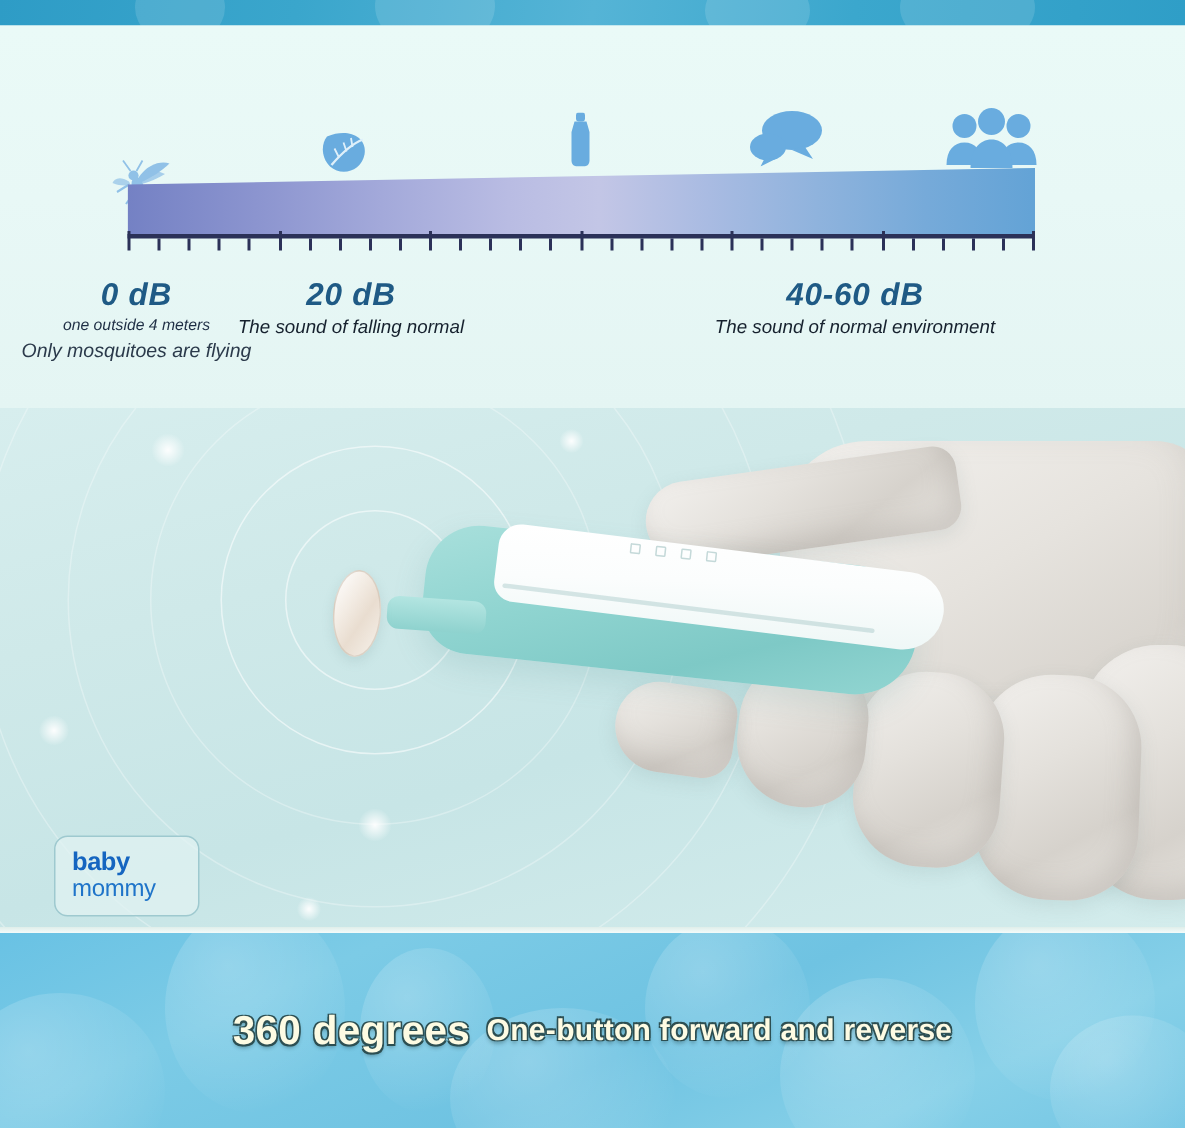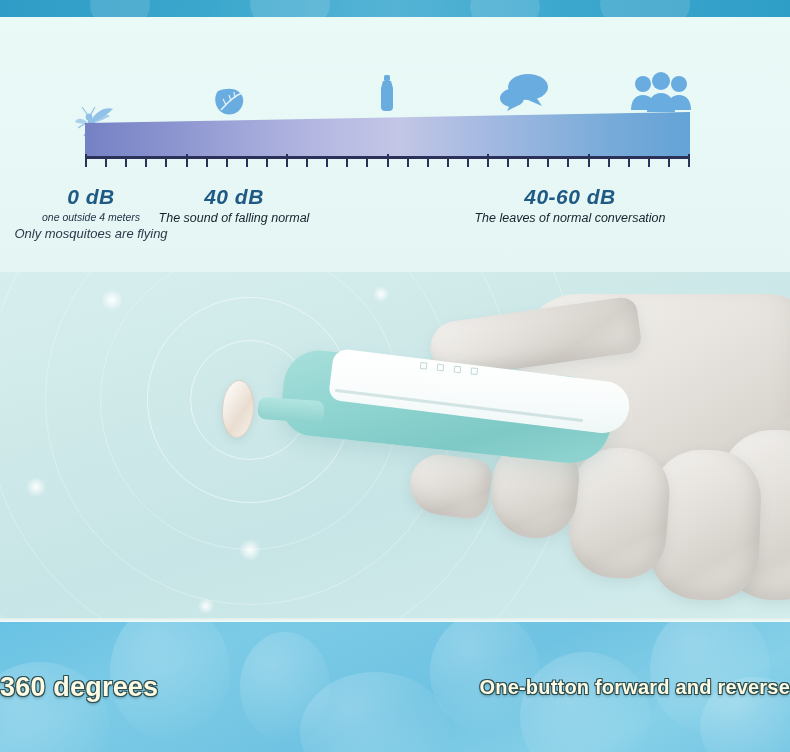--- a/index.html
+++ b/index.html
@@ -231,21 +231,21 @@
     position:absolute; left:0; top:622px; width:790px; height:130px;
     background:linear-gradient(155deg,#69c2e4 0%,#7ccbe6 25%,#6fc3e2 55%,#86d0e8 80%,#74c6e4 100%);
     overflow:hidden;
   }
   .banner .bub {
     position:absolute; border-radius:50%;
     background:radial-gradient(circle at 35% 30%, rgba(255,255,255,.22), rgba(255,255,255,.05) 65%, rgba(255,255,255,0) 80%);
   }
   .banner-text {
     position:absolute; left:0; top:0; width:790px; height:130px;
-    display:flex; align-items:center; justify-content:space-between; gap:11px;
+    display:flex; align-items:center; justify-content:center; gap:11px;
     white-space:nowrap;
   }
   .bt-main {
     font-size:27px; font-weight:700; color:#fdfbe3;
     letter-spacing:.2px;
     text-shadow:
       -1px -1px 0 #2d4f52, 1px -1px 0 #2d4f52,
       -1px 1px 0 #2d4f52, 1px 1px 0 #2d4f52,
       0 2px 3px rgba(20,50,55,.45);
   }
@@ -363,29 +363,29 @@
         </div>
     </div>
 
     <div class="db-label" style="left:10px;top:168px;width:162px;">
       <div class="db-val">0 dB</div>
       <div class="db-desc">one outside 4 meters</div>
       <div class="db-sub">Only mosquitoes are flying</div>
     </div>
 
     <div class="db-label" style="left:148px;top:168px;width:172px;">
-      <div class="db-val">40 dB</div>
+      <div class="db-val">20 dB</div>
       <div class="db-desc strong">The sound of falling normal</div>
       <div class="db-sub"></div>
     </div>
 
 
     <div class="db-label" style="left:462px;top:168px;width:216px;">
       <div class="db-val">40-60 dB</div>
-      <div class="db-desc strong">The leaves of normal conversation</div>
+      <div class="db-desc strong">The sound of normal environment</div>
       <div class="db-sub"></div>
     </div>
 
   </div>
 
   <div class="hero">
     <div class="ripple" style="left:250px;top:128px;width:120px;height:120px;"></div>
     <div class="ripple" style="left:250px;top:128px;width:206px;height:206px;"></div>
     <div class="ripple soft" style="left:250px;top:128px;width:300px;height:300px;"></div>
     <div class="ripple soft" style="left:250px;top:128px;width:410px;height:410px;"></div>
@@ -416,20 +416,24 @@
     <div class="dev-neck"></div>
     <div class="dev-head"></div>
     <div class="dev-marks">
       <span></span>
       <span></span>
       <span></span>
       <span></span>
     </div>
   </div>
 
+  <div class="badge">
+    <div class="badge-baby">baby</div>
+    <div class="badge-mommy">mommy</div>
+  </div>
 
   <div class="sep"></div>
 
   <div class="banner">
     <div class="bub" style="left:-30px;top:40px;width:140px;height:130px;"></div>
     <div class="bub" style="left:110px;top:-20px;width:120px;height:140px;"></div>
     <div class="bub" style="left:240px;top:10px;width:90px;height:110px;"></div>
     <div class="bub" style="left:300px;top:50px;width:150px;height:120px;"></div>
     <div class="bub" style="left:430px;top:-10px;width:110px;height:120px;"></div>
     <div class="bub" style="left:520px;top:30px;width:130px;height:130px;"></div>

